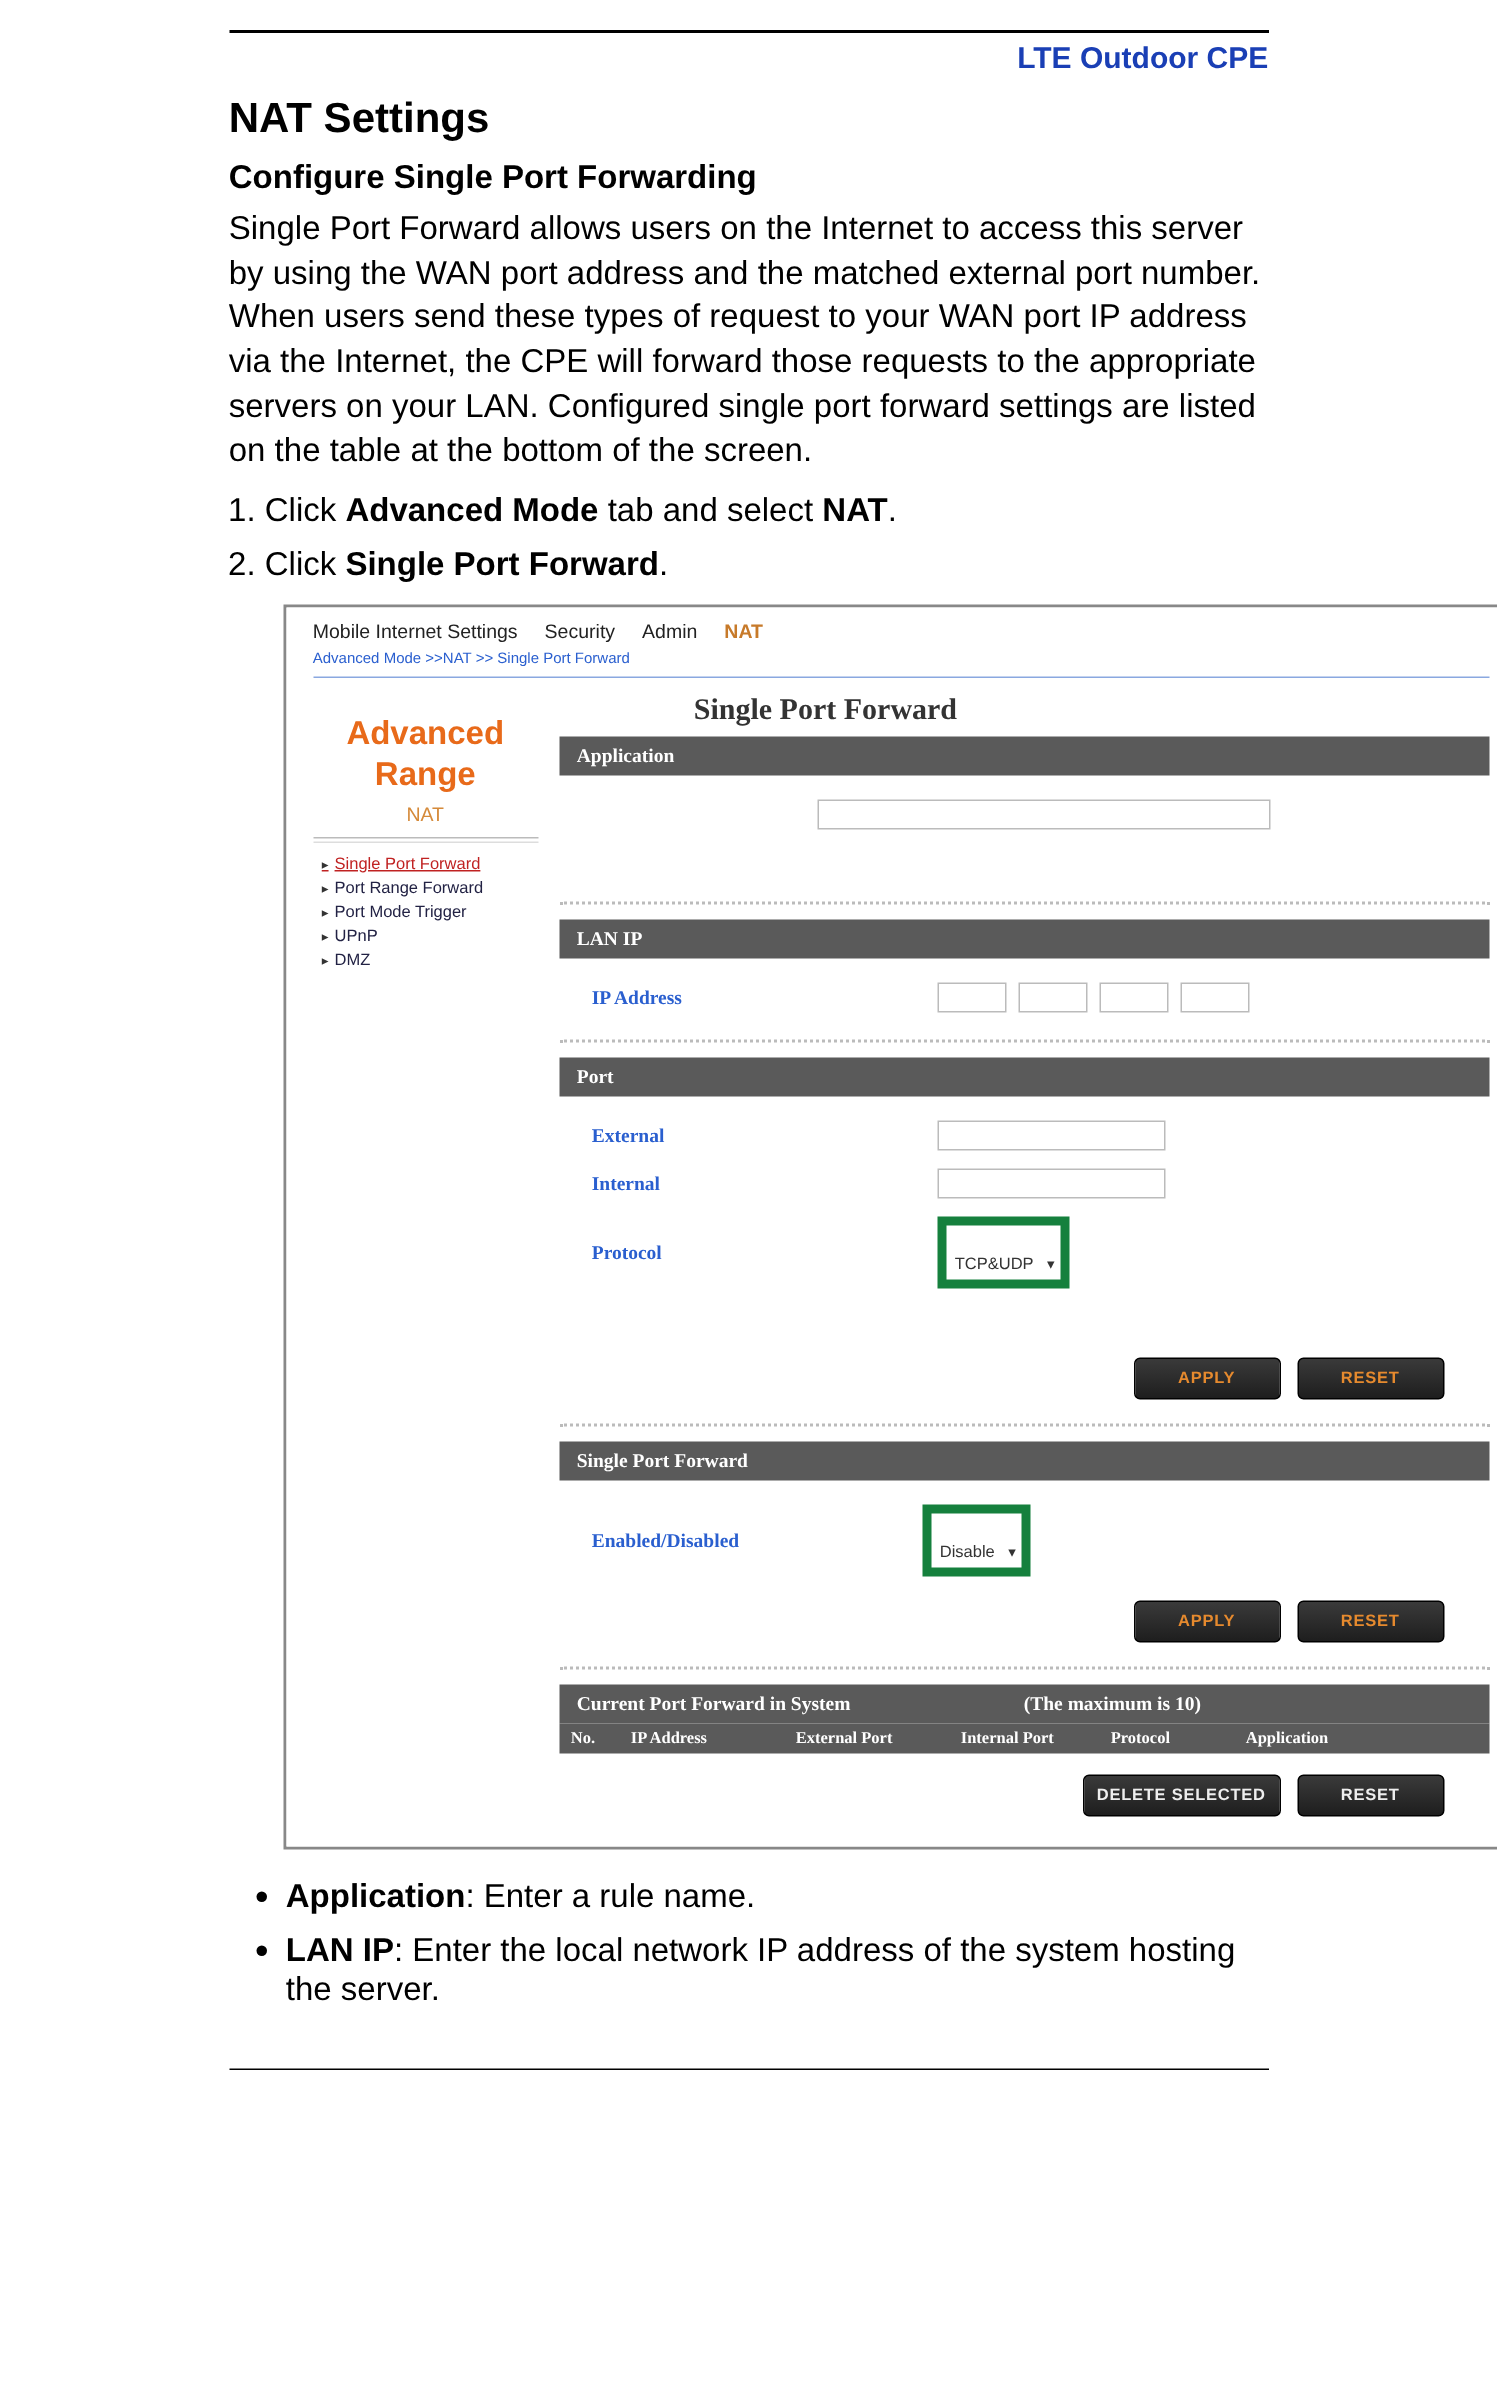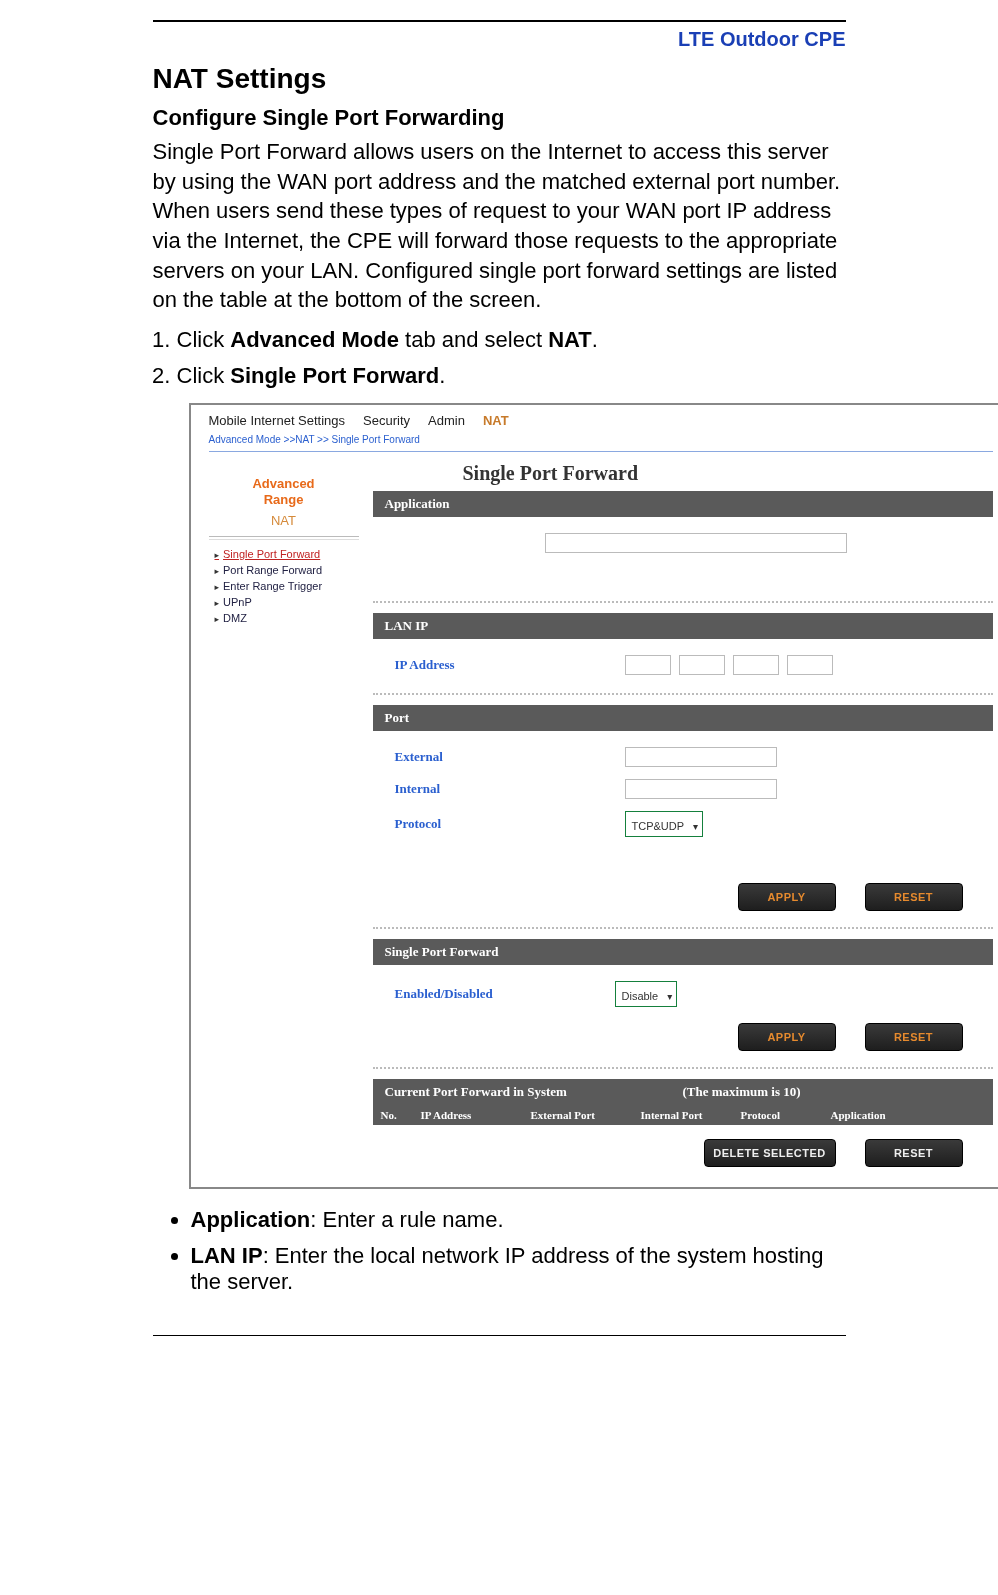--- a/index.html
+++ b/index.html
@@ -21,45 +21,45 @@
   
   .shot-wrap{width:820px;margin:6px 0 18px 36px;border:2px solid #888;background:#fff}
   .shot{position:relative;background:#fff;font-family:Arial,sans-serif;font-size:11px;color:#333}
   .tabs{display:flex;gap:18px;padding:8px 18px 4px 18px;font-family:Liberation Sans, sans-serif;font-size:13px}
   .tabs .tab{color:#222}
   .tabs .tab.active{color:#c77a2a;font-weight:700}
   .crumb{color:#2a5fcf;font-size:10px;padding:2px 18px 6px 18px;border-bottom:0}
   .crumb-underline{border-bottom:1px solid #8aa8e0;margin:0 18px 0 18px}
   .main-row{display:flex;padding:0 18px 14px 18px;gap:14px}
   .sidebar{width:150px;flex:0 0 150px;padding-top:6px}
-  .adv-mode{text-align:center;color:#e86a1a;font-weight:700;font-family:Arial,sans-serif;font-size:13px;line-height:1.2;margin:18px 0 6px 0}
+  .adv-mode{text-align:center;color:#e86a1a;font-weight:700;font-family:Arial,sans-serif;font-size:22px;line-height:1.2;margin:18px 0 6px 0}
   .nat-label{text-align:center;color:#d58a3a;font-size:13px;margin-bottom:8px}
   .sidebar-sep{border-top:1px solid #bbb;margin:4px 0 2px 0}
   .sidebar-sep2{border-top:1px solid #ddd;margin:0 0 6px 0}
   .nav-list{list-style:none;margin:0;padding:0;font-size:11px}
   .nav-list li{padding:2px 0 2px 6px;color:#224}
   .nav-list li::before{content:"\25B8";color:#333;margin-right:4px;font-size:9px}
   .nav-list li.active{color:#c02222;text-decoration:underline}
   .content{flex:1}
   .content-title{font-family:'Times New Roman',serif;font-size:20px;font-weight:700;text-align:left;margin:10px 0 6px 0;padding-left:90px}
   .panel-head{background:#5a5a5a;color:#fff;font-family:'Times New Roman',serif;font-weight:700;font-size:13px;padding:5px 12px}
   .panel-head.dual{display:flex}
   .panel-head.dual .half{flex:1}
   .panel-body{padding:10px 0 2px 0}
   .field-row{display:flex;align-items:center;padding:6px 0 6px 22px}
   .field-label{width:130px;color:#2a5fcf;font-family:'Times New Roman',serif;font-weight:700;font-size:13px}
   .field-input{height:18px;border:1px solid #bbb;background:#fff}
   .app-input{width:300px;margin-left:150px}
   .ip-seg{width:44px;height:18px;border:1px solid #bbb;background:#fff;display:inline-block}
   .ip-wrap{display:flex;gap:8px;margin-left:100px}
   .port-input{width:150px;margin-left:100px}
-  .sel{height:20px;border:1px solid #15803d;font-size:11px;padding:4px 18px 0 6px;display:inline-flex;align-items:center;background:#fff;margin-left:100px;position:relative}
+  .sel{height:20px;border:6px solid #15803d;font-size:11px;padding:16px 18px 0 6px;display:inline-flex;align-items:center;background:#fff;margin-left:100px;position:relative}
   .sel::after{content:"\25BE";position:absolute;right:4px;font-size:10px;color:#333}
   .dotted{border:none;border-top:2px dotted #bbb;margin:10px 0 10px 0}
-  .btn-row{display:flex;justify-content:flex-end;gap:29px;padding:8px 30px 6px 0}
+  .btn-row{display:flex;justify-content:flex-end;gap:11px;padding:8px 30px 6px 0}
   .btn{min-width:96px;height:26px;border:1px solid #000;border-radius:4px;background:linear-gradient(#3a3a3a,#1e1e1e);color:#e68a2e;font-weight:700;font-size:11px;display:inline-flex;align-items:center;justify-content:center;letter-spacing:0.5px}
   .tbl-head{background:#5a5a5a;color:#fff;font-family:'Times New Roman',serif;font-weight:700;font-size:11px;display:flex;padding:4px 8px}
   .tbl-head .c1{width:40px}
   .tbl-head .c2{width:110px}
   .tbl-head .c3{width:110px}
   .tbl-head .c4{width:100px}
   .tbl-head .c5{width:90px}
   .tbl-head .c6{width:100px}
   .gap-blank{height:30px}
 </style>
@@ -100,21 +100,21 @@
           <div class="adv-mode">
             <div>Advanced</div>
             <div>Range</div>
           </div>
           <div class="nat-label">NAT</div>
           <div class="sidebar-sep"></div>
             <div class="sidebar-sep2"></div>
           <ul class="nav-list">
             <li class="active">Single Port Forward</li>
             <li>Port Range Forward</li>
-            <li>Enter Range Trigger</li>
+            <li>Port Mode Trigger</li>
             <li>UPnP</li>
             <li>DMZ</li>
           </ul>
         </div>
 
         <div class="content">
           <div class="content-title">Single Port Forward</div>
 
           <div class="panel-head">Application</div>
           <div class="panel-body">

